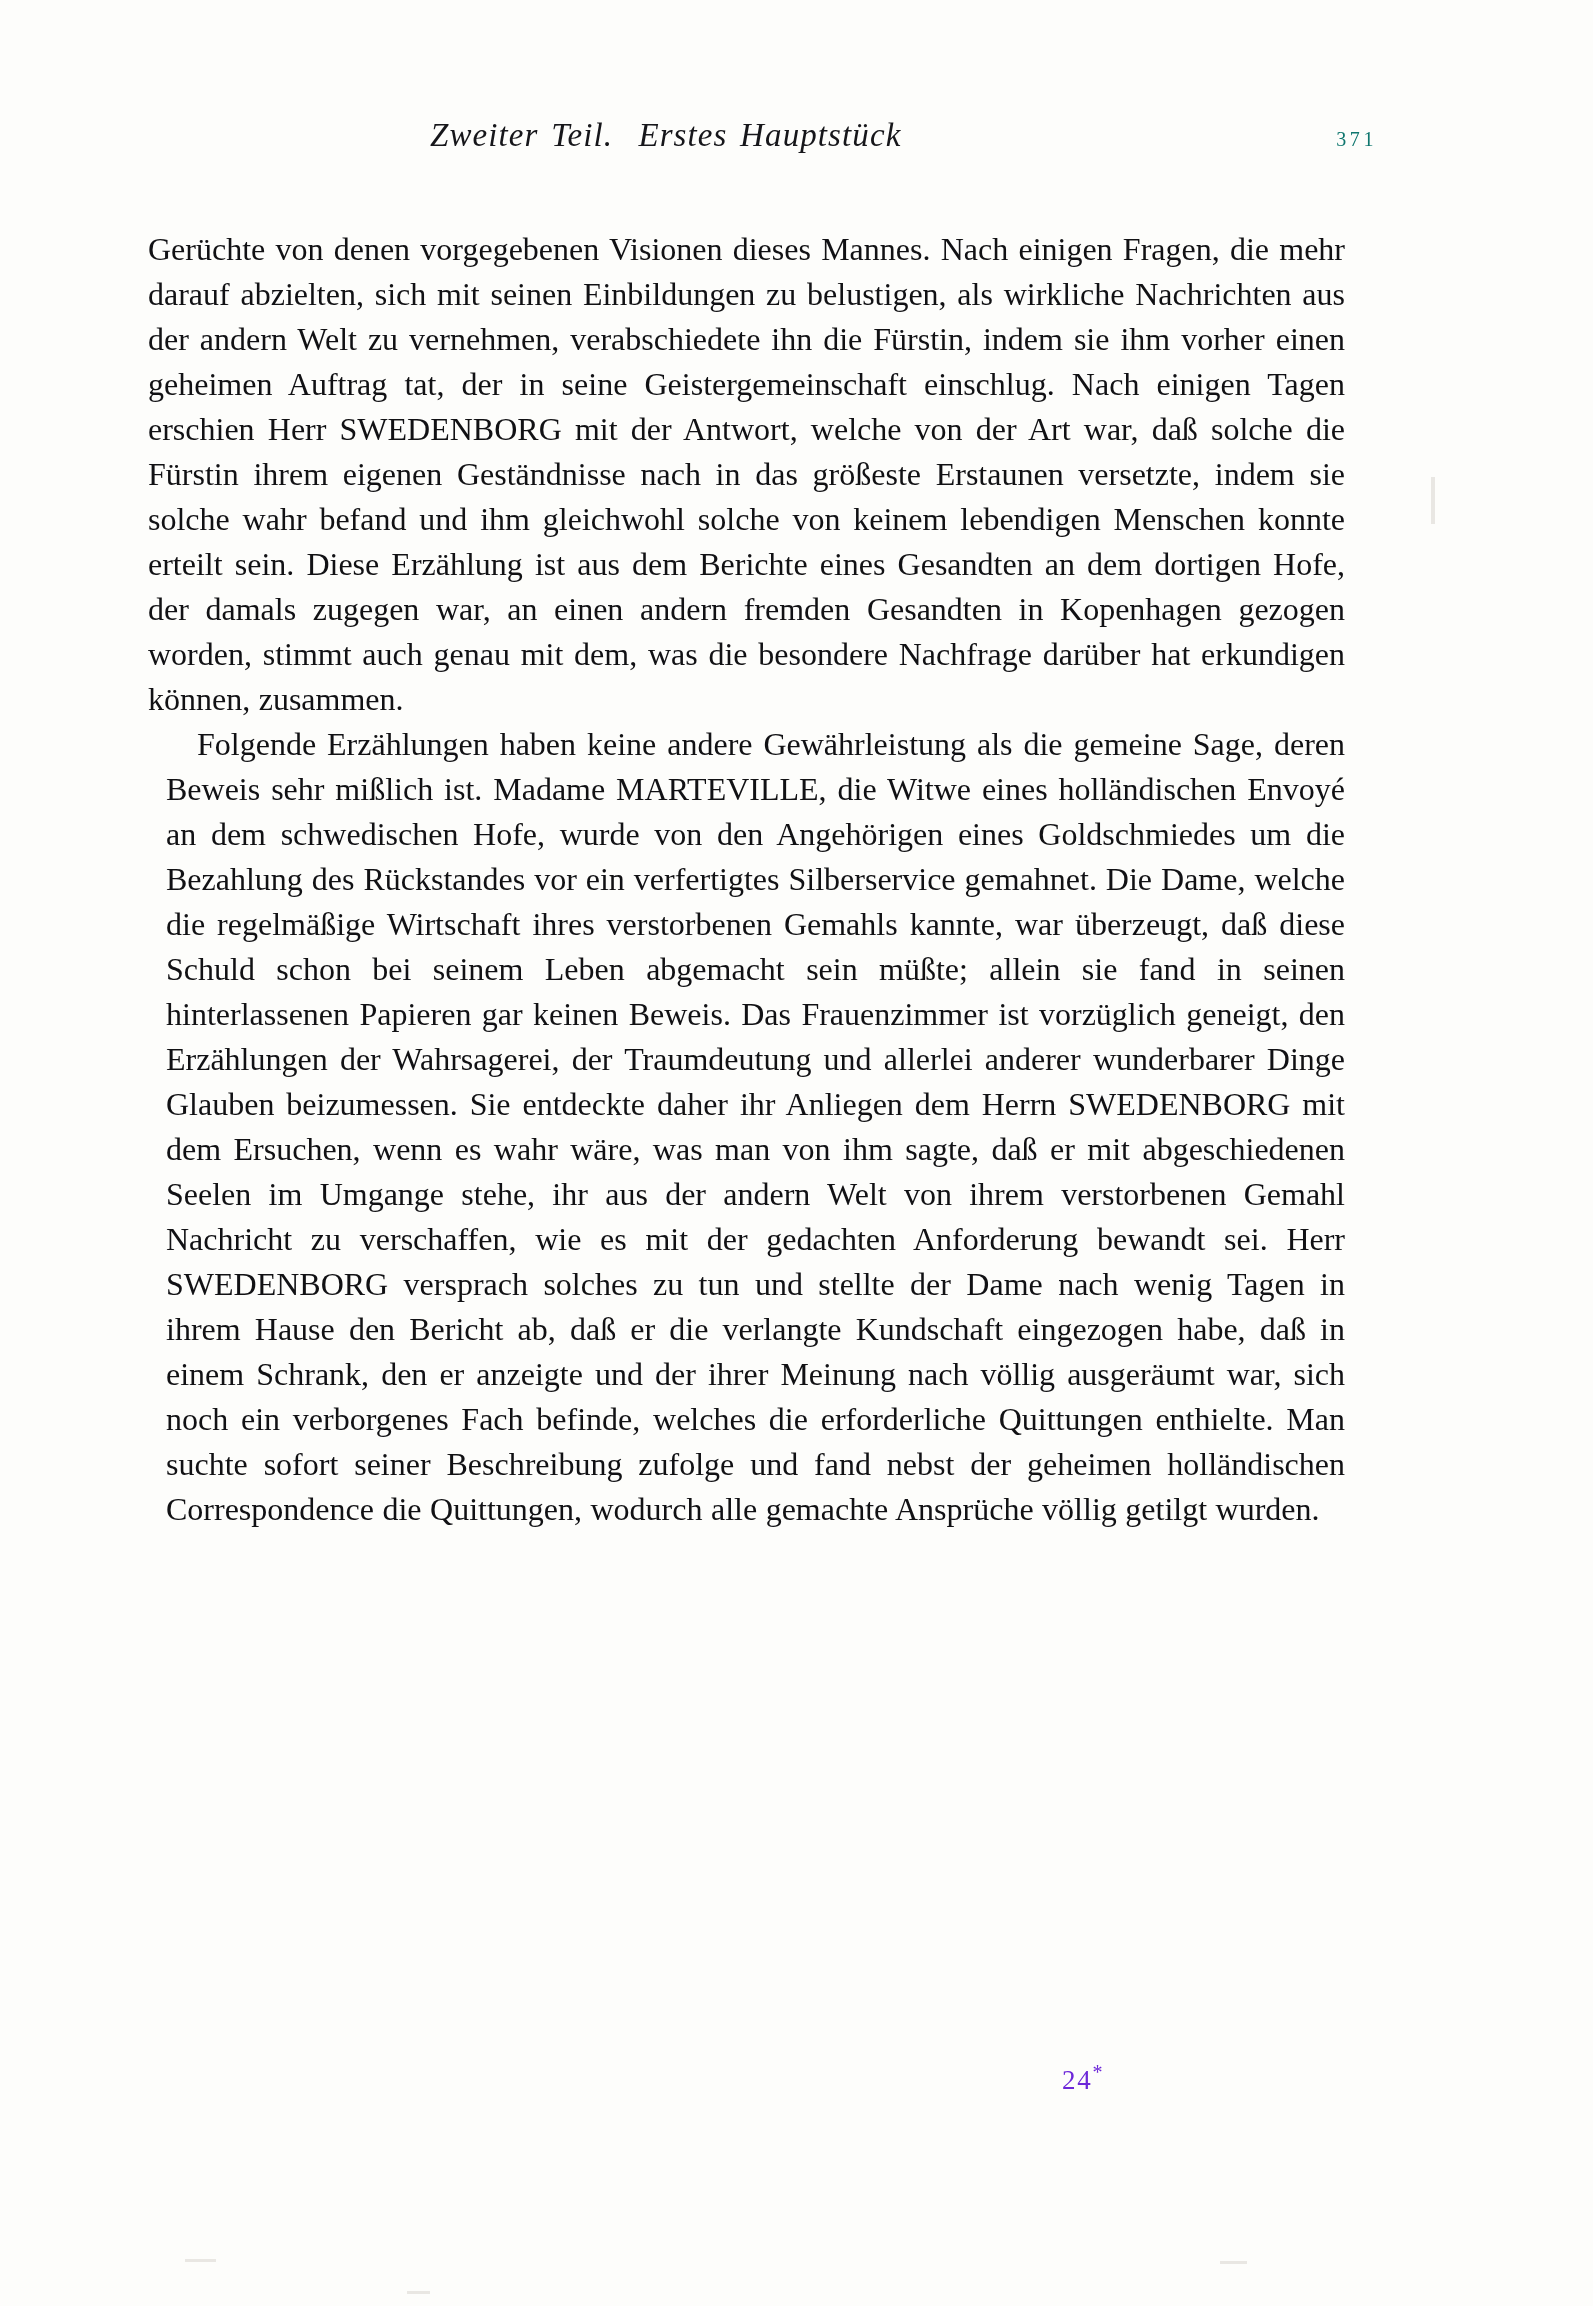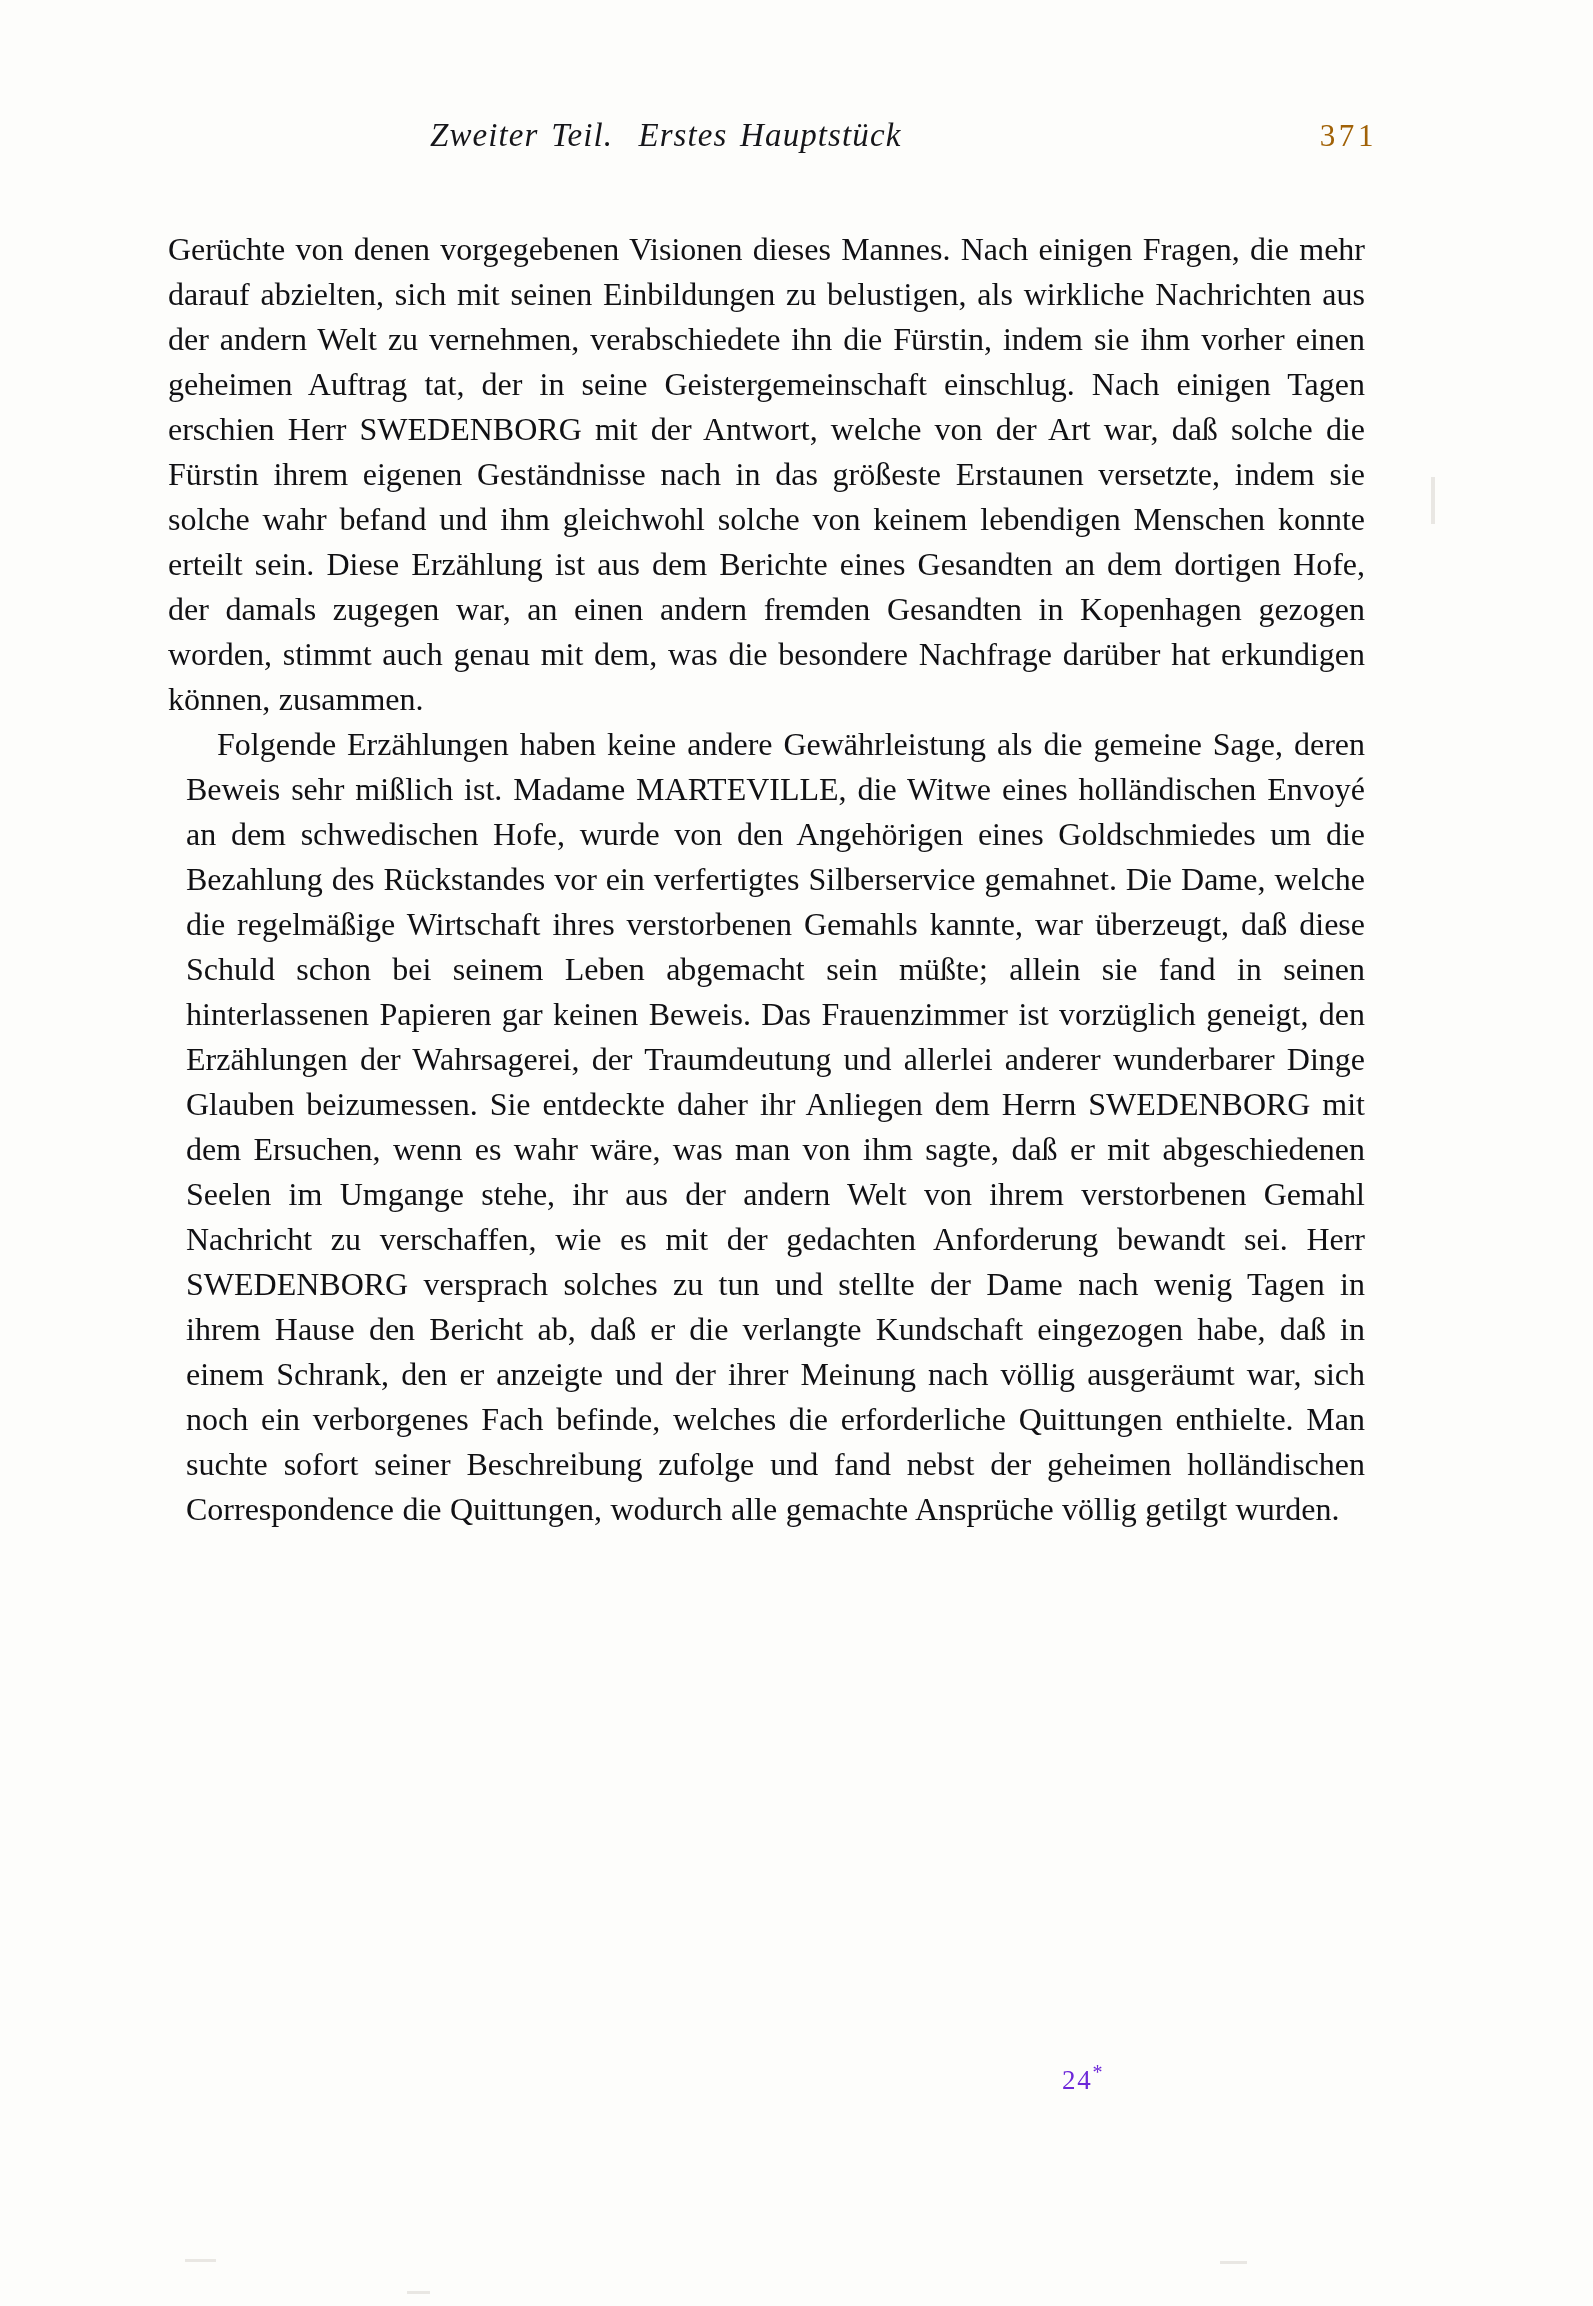--- a/index.html
+++ b/index.html
@@ -38,29 +38,29 @@
   .header-title {
     font-style: italic;
     font-size: 33px;
     letter-spacing: 1.1px;
     color: #16161a;
     margin-left: 261px;
     white-space: nowrap;
   }
   .header-title .sp { display: inline-block; width: 12.6px; }
   .folio {
-    font-size: 31px;
-    color: #a16207;
+    font-size: 20px;
+    color: #0f766e;
     letter-spacing: 3.6px;
     margin-right: 52px;
   }
   
   .textblock {
     position: absolute;
-    left: 168px;
+    left: 148px;
     top: 227px;
     width: 1197px;
     color: #111114;
     font-size: 32px;
     line-height: 45px;
   }
   .para {
     margin: 0;
     text-align: justify;
     text-align-last: left;

